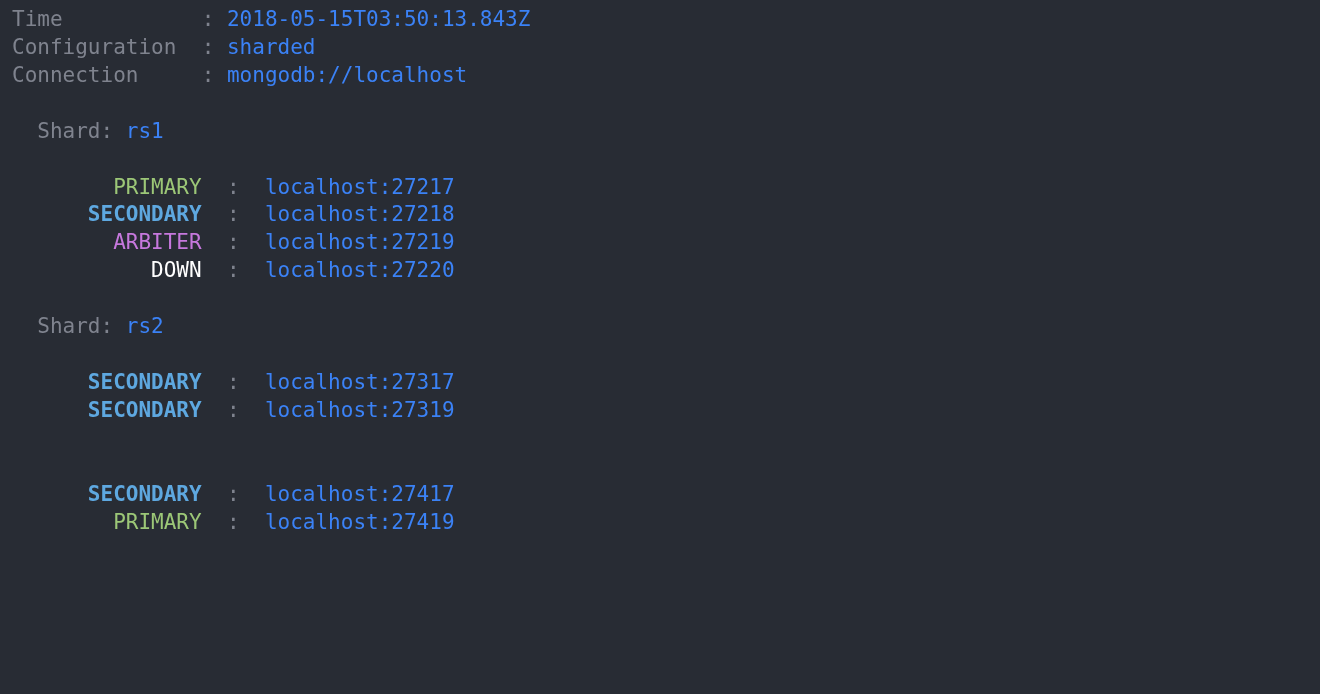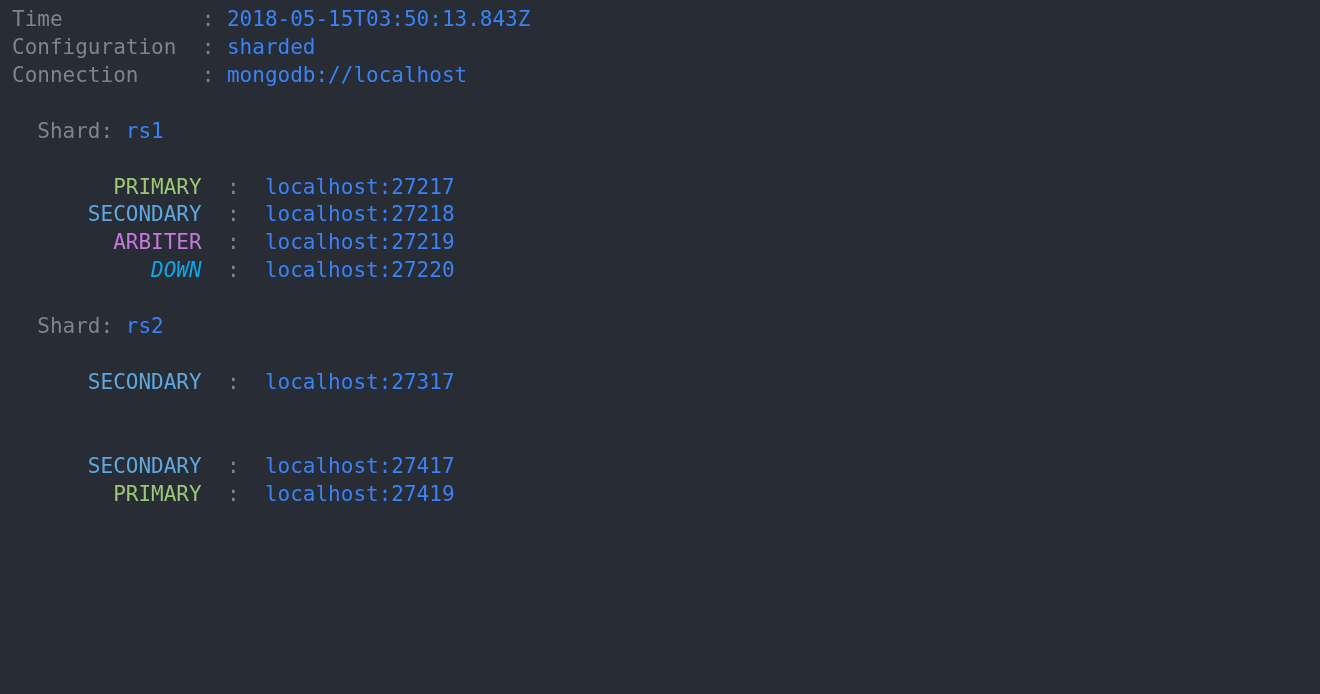--- a/index.html
+++ b/index.html
@@ -12,23 +12,23 @@
       color: #d7dae0;
       padding: 6px 12px;
       width: 1320px;
       height: 694px;
       overflow: hidden;
     }
     .row { white-space: pre; }
     .dim { color: #7f838e; margin-top: 28px; }
     .value { color: #3b82f6; }
     .primary   { color: #9cc777; }
-    .secondary { color: #5ea8e0; }
+    .secondary { color: #5ea8e0; font-weight: bold; }
     .arbiter   { color: #c678dd; }
-    .down      { color: #0ea5e9; font-style: italic; }
+    .down      { color: #ffffff; }
     .blank { height: 1.33em; }
   </style>
 </head>
 <body>
 
 <div>
 
   <div class="row"><span class="dim">Time          </span><span class="dim"> : </span><span class="value">2018-05-15T03:50:13.843Z</span></div>
 
   <div class="row"><span class="dim">Configuration </span><span class="dim"> : </span><span class="value">sharded</span></div>
@@ -41,20 +41,21 @@
       <div class="row"><span class="dim">  Shard: </span><span class="value">rs1</span></div>
       <div class="blank"></div>
       <div class="row"><span class="primary">        PRIMARY</span><span class="dim">  :  </span><span class="value">localhost:27217</span></div>
       <div class="row"><span class="secondary">      SECONDARY</span><span class="dim">  :  </span><span class="value">localhost:27218</span></div>
       <div class="row"><span class="arbiter">        ARBITER</span><span class="dim">  :  </span><span class="value">localhost:27219</span></div>
       <div class="row"><span class="down">           DOWN</span><span class="dim">  :  </span><span class="value">localhost:27220</span></div>
       <div class="blank"></div>
       <div class="row"><span class="dim">  Shard: </span><span class="value">rs2</span></div>
       <div class="blank"></div>
       <div class="row"><span class="secondary">      SECONDARY</span><span class="dim">  :  </span><span class="value">localhost:27317</span></div>
+      <div class="row"><span class="secondary">      SECONDARY</span><span class="dim">  :  </span><span class="value">localhost:27319</span></div>
       <div class="blank"></div>
       <div class="blank"></div>
       <div class="row"><span class="secondary">      SECONDARY</span><span class="dim">  :  </span><span class="value">localhost:27417</span></div>
       <div class="row"><span class="primary">        PRIMARY</span><span class="dim">  :  </span><span class="value">localhost:27419</span></div>
       <div class="blank"></div>
     </div>
 
 
 </div>
 

